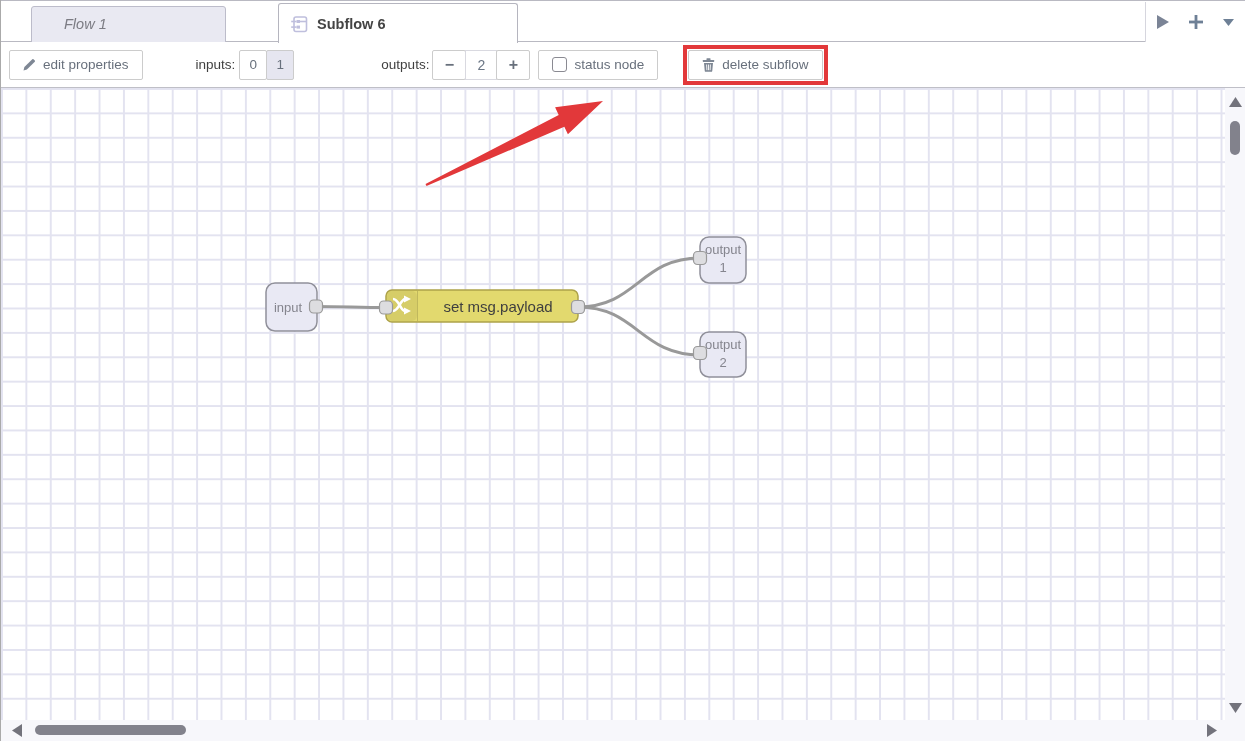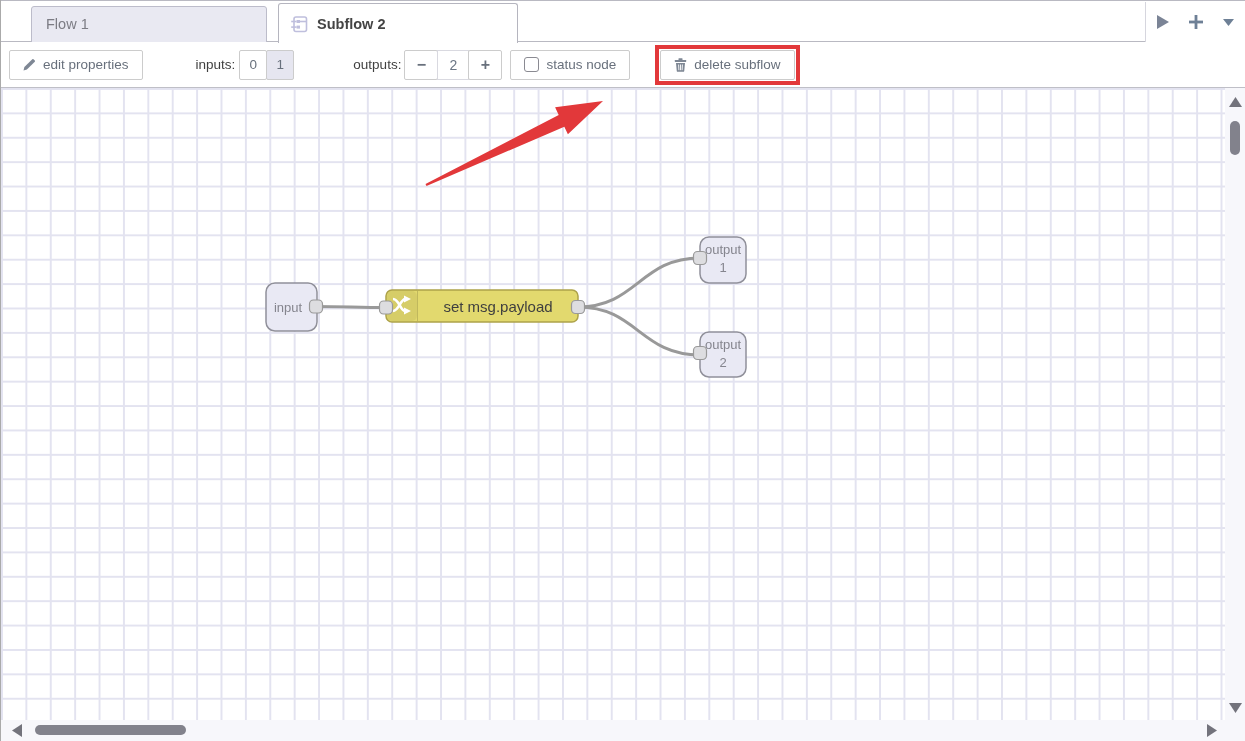--- a/index.html
+++ b/index.html
@@ -5,23 +5,23 @@
   * { margin:0; padding:0; box-sizing:border-box; }
   html,body { width:1245px; height:741px; overflow:hidden;
     font-family:"Liberation Sans","DejaVu Sans",sans-serif; background:#fff; }
   #app { position:relative; width:1245px; height:741px;
     border-left:1px solid #aaa; background:#fff; }
 
   
   .tabbar { position:absolute; left:0; top:0; width:1245px; height:42px;
     background:#fff; border-top:1px solid #b9b9c2; border-bottom:1px solid #b9b9c2; }
   .tab { position:absolute; border-radius:3px 3px 0 0; cursor:pointer; }
-  .tab-inactive { left:30px; top:5px; width:236px; height:37px;
+  .tab-inactive { left:30px; top:5px; width:195px; height:37px;
     background:#e9e9f2; border:1px solid #bcbcca;
-    color:#7c7c84; font-size:14.5px; line-height:35px; padding-left:14px; }
+    color:#7c7c84; font-size:14.5px; line-height:35px; padding-left:32px;font-style:italic; }
   .tab-active { left:277px; top:2px; width:240px; height:40px; z-index:2;
     background:#fff; border:1px solid #b5b5bf; border-bottom:none;
     display:flex; align-items:center; gap:8px; padding-left:10px;
     color:#444; font-size:14.5px; font-weight:bold; }
   .tabbar-controls { position:absolute; right:0; top:1px; height:40px; width:101px;
     border-left:1px solid #d6d6de; display:flex; align-items:center;
     padding:0 12px 0 11px; justify-content:space-between; background:#fff; }
   .tb-icon { display:inline-flex; align-items:center; cursor:pointer; }
 
   
@@ -31,21 +31,21 @@
   .btn { height:30px; background:#fff; border:1px solid #ccc; border-radius:2px;
     color:#68707c; font-size:13.5px; display:inline-flex; align-items:center;
     gap:7px; padding:0 13px; cursor:pointer; white-space:nowrap;
     font-family:inherit;justify-content:flex-end; }
   .tb-label { color:#404040; font-size:13.5px;padding-left:35px; }
   .lbl-inputs { margin-left:18px; }
   .toggle { display:flex; margin-left:4px; }
   .toggle .btn { width:28px; padding:0; justify-content:center; }
   .toggle .btn + .btn { margin-left:-1px; }
   .toggle .sel { background:#e6e6f0; }
-  .lbl-outputs { margin-left:24px; }
+  .lbl-outputs { margin-left:52px; }
   .spin { display:flex; margin-left:3px; align-items:stretch; }
   .spin .btn { width:34px; padding:0; justify-content:center;
     font-size:16px; font-weight:bold; }
   .spin-val { width:32px; height:30px; margin-left:-1px; border:1px solid #d9d9e0;
     color:#6b7685; font-size:14px; display:flex; align-items:center;
     justify-content:center; background:#fff; }
   .spin .plus { margin-left:-1px; }
   .status-btn { margin-left:8px; }
   .checkbox { width:15px; height:15px; border:1.6px solid #8a8a92;
     border-radius:3px; background:#fff; display:inline-block; }
@@ -90,21 +90,21 @@
       <span class="tb-icon">
         <svg width="20" height="20" viewBox="0 0 20 20">
           <rect x="5" y="3" width="12.5" height="14.5" rx="2" fill="none" stroke="#bfbfdd" stroke-width="1.6"></rect>
           <rect x="7.6" y="6" width="3.4" height="3" fill="#bfbfdd"></rect>
           <rect x="7.6" y="11.6" width="3.4" height="3" fill="#bfbfdd"></rect>
           <line x1="2.2" y1="7.5" x2="7.6" y2="7.5" stroke="#bfbfdd" stroke-width="1.6"></line>
           <line x1="2.2" y1="13.1" x2="7.6" y2="13.1" stroke="#bfbfdd" stroke-width="1.6"></line>
           <line x1="11" y1="7.5" x2="17.5" y2="7.5" stroke="#bfbfdd" stroke-width="1.6"></line>
         </svg>
       </span>
-      <span>Subflow 2</span>
+      <span>Subflow 6</span>
     </div>
     <div class="tabbar-controls">
       <span class="tb-icon">
         <svg width="12" height="14" viewBox="0 0 12 14">
           <polygon points="0,0 12,7 0,14" fill="#7b8496"></polygon>
         </svg>
       </span>
       <span class="tb-icon">
         <svg width="16" height="16" viewBox="0 0 16 16">
           <rect x="6.6" y="1" width="2.8" height="14" fill="#6e8096"></rect>

